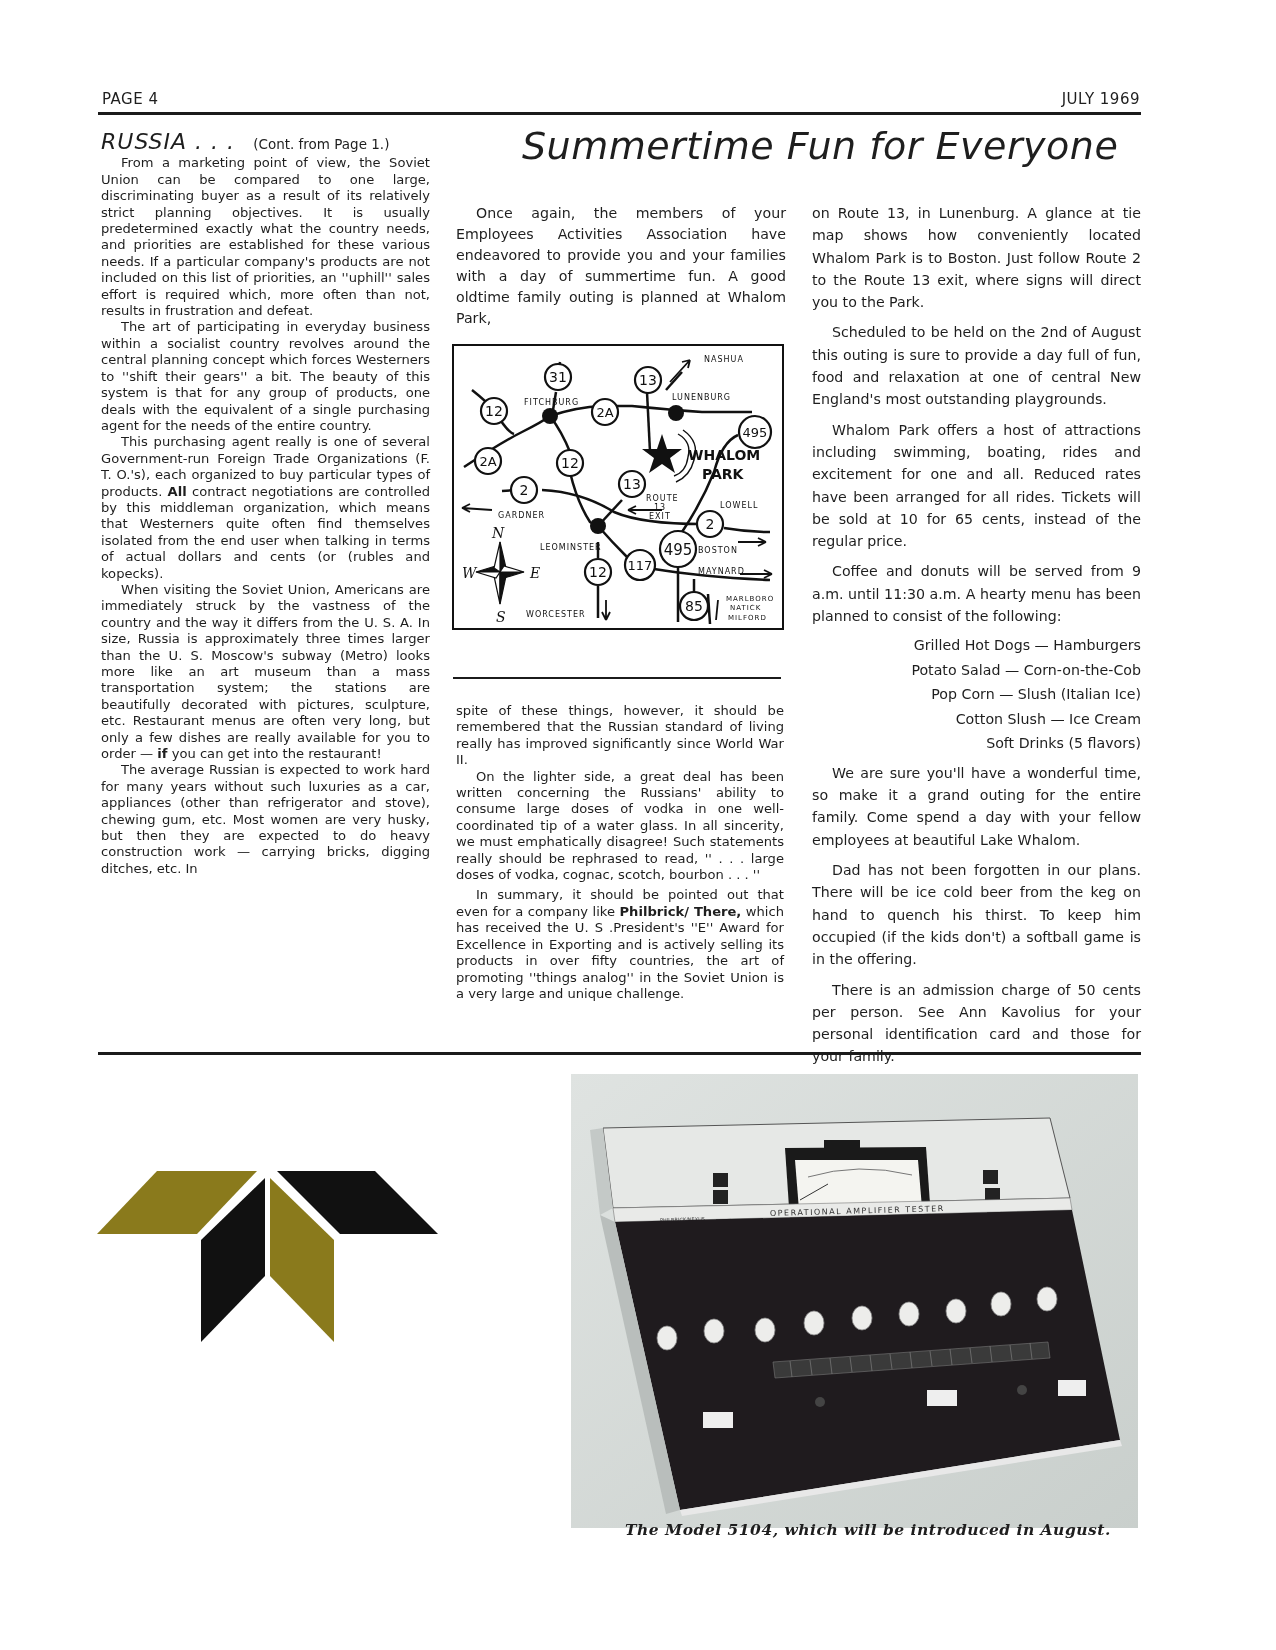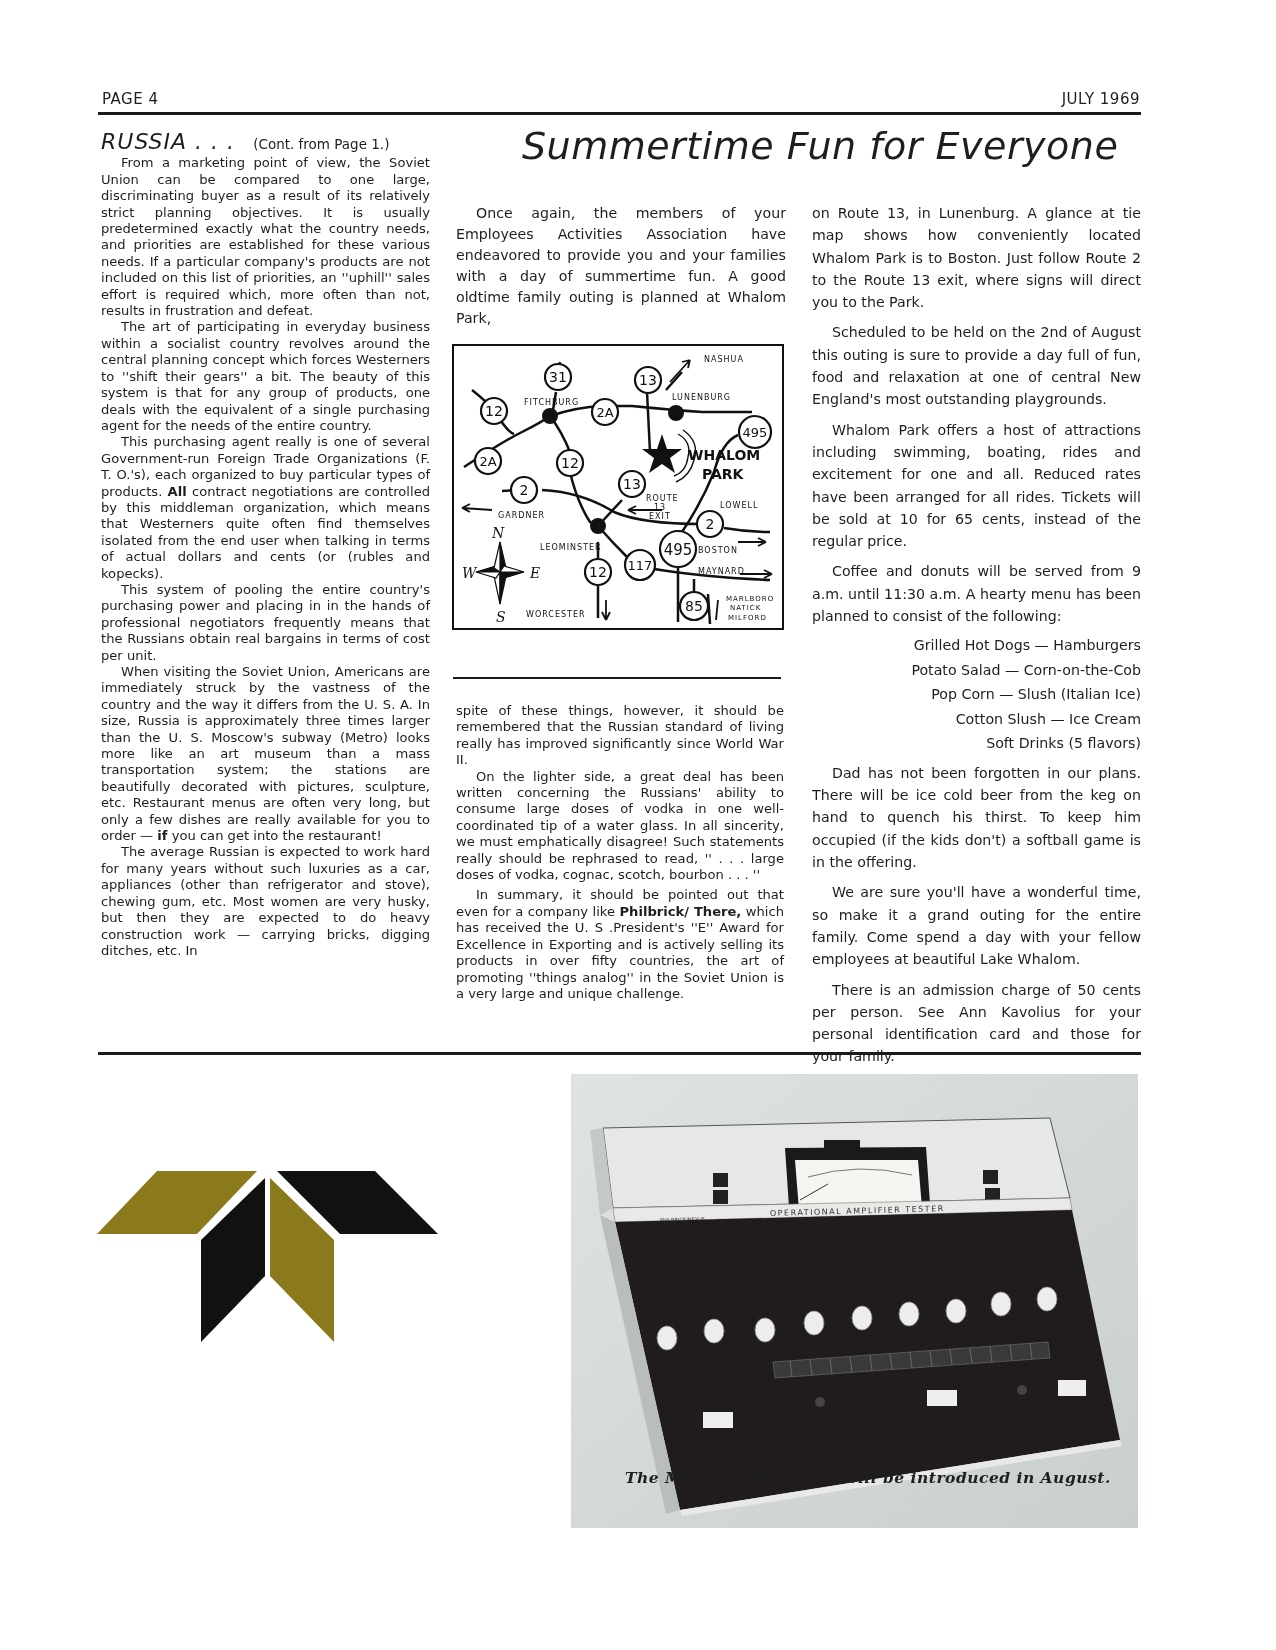--- a/index.html
+++ b/index.html
@@ -31,21 +31,20 @@
 <div class="rule" style="left:98px;top:112px;width:1043px;height:3px;"></div>
 
 <div class="col" style="left:101px;top:134px;width:329px;">
   <div style="margin-bottom:2px;white-space:nowrap;">
     <span class="title-russia">RUSSIA . . .</span>
     <span class="cont" style="margin-left:14px;">(Cont. from Page 1.)</span>
   </div>
   <p>From a marketing point of view, the Soviet Union can be compared to one large, discriminating buyer as a result of its relatively strict planning objectives.  It is usually predetermined exactly what the country needs, and priorities are established for these various needs.  If a particular company's products are not included on this list of priorities, an ''uphill'' sales effort is required which, more often than not, results in frustration and defeat.</p>
   <p>The art of participating in everyday business within a socialist country revolves around the central planning concept which forces Westerners to ''shift their gears'' a bit.  The beauty of this system is that for any group of products, one deals with the equivalent of a single purchasing agent for the needs of the entire country.</p>
   <p><span>This purchasing agent really is one of several Government-run Foreign Trade Organizations (F. T. O.'s), each organized to buy particular types of products.  </span><b>All</b><span> contract negotiations are controlled by this middleman organization, which means that Westerners quite often find themselves isolated from the end user when talking in terms of actual dollars and cents (or (rubles and kopecks).</span></p>
-  <p>This system of pooling the entire country's purchasing power and placing in in the hands of professional negotiators frequently means that the Russians obtain real bargains in terms of cost per unit.</p>
   <p><span>When visiting the Soviet Union, Americans are immediately struck by the vastness of the country and the way it differs from the U. S. A.   In size, Russia is approximately three times larger than the U. S.  Moscow's subway (Metro) looks more like an art museum than a mass transportation system; the stations are beautifully decorated with pictures, sculpture, etc.  Restaurant menus are often very long, but only a few dishes are really available for you to order</span><span> — </span><b>if</b><span> you can get into the restaurant!</span></p>
   <p>The average Russian is expected to work hard for many years without such luxuries as a car, appliances (other than refrigerator and stove), chewing gum, etc.  Most women are very husky, but then they are expected to do heavy construction work — carrying bricks, digging ditches, etc.  In</p>
 </div>
 
 <div class="abs headline" style="left:522px;top:124px;">Summertime Fun for Everyone</div>
 
 <div class="col col2a" style="left:456px;top:203px;width:330px;">
   <p>Once again, the members of your Employees Activities Association have endeavored to provide you and your families with a day of summertime fun.  A good oldtime family outing is planned at Whalom Park,</p>
 </div>
 
@@ -189,22 +188,22 @@
   <p style="text-indent:20px;">Scheduled to be held on the 2nd of August this outing is sure to provide a day full of fun, food and relaxation at one of central New England's most outstanding playgrounds.</p>
   <p style="text-indent:20px;">Whalom Park offers a host of attractions including swimming, boating, rides and excitement for one and all.  Reduced rates have been arranged for all rides.  Tickets will be sold at 10 for 65 cents, instead of the regular price.</p>
   <p style="text-indent:20px;margin-bottom:4px;">Coffee and donuts will be served from 9 a.m. until 11:30 a.m.  A hearty menu has been planned to consist of the following:</p>
   <div class="menu">
     <div>Grilled Hot Dogs — Hamburgers</div>
     <div>Potato Salad — Corn-on-the-Cob</div>
     <div>Pop Corn — Slush (Italian Ice)</div>
     <div>Cotton Slush — Ice Cream</div>
     <div>Soft Drinks (5 flavors)</div>
   </div>
+  <p style="text-indent:20px;">We are sure you'll have a wonderful time, so make it a grand outing for the entire family.  Come spend a day with your fellow employees at beautiful Lake Whalom.</p>
   <p style="text-indent:20px;">Dad has not been forgotten in our plans. There will be ice cold beer from the keg on hand to quench his thirst.  To keep him occupied (if the kids don't) a softball game is in the offering.</p>
-  <p style="text-indent:20px;">We are sure you'll have a wonderful time, so make it a grand outing for the entire family.  Come spend a day with your fellow employees at beautiful Lake Whalom.</p>
   <p style="text-indent:20px;">There is an admission charge of 50 cents per person.  See Ann Kavolius for your personal identification card and those for your family.</p>
 </div>
 
 <div class="rule" style="left:98px;top:1052px;width:1043px;height:3px;"></div>
 
 <svg class="abs" style="left:90px;top:1160px;" width="360" height="200" viewBox="90 1160 360 200">
   <polygon points="157,1171 257,1171 197,1234 97,1234" fill="#8a7a1c"></polygon>
   <polygon points="265,1178 265,1276 201,1342 201,1240" fill="#111"></polygon>
   <polygon points="270,1178 334,1240 334,1342 270,1276" fill="#8a7a1c"></polygon>
   <polygon points="277,1171 375,1171 438,1234 340,1234" fill="#111"></polygon>
@@ -275,13 +274,13 @@
     </g>
 
     <rect x="927" y="1390" width="30" height="16" fill="#eee"></rect>
     <rect x="703" y="1412" width="30" height="16" fill="#eee"></rect>
     <rect x="1058" y="1380" width="28" height="16" fill="#eee"></rect>
     <circle cx="820" cy="1402" r="5" fill="#444"></circle>
     <circle cx="1022" cy="1390" r="5" fill="#444"></circle>
   </svg>
 </div>
 
-<div class="abs caption" style="left:625px;top:1468px;">The Model 5104, which will be introduced in August.</div>
+<div class="abs caption" style="left:625px;top:1520px;">The Model 5104, which will be introduced in August.</div>
 
 </body></html>

